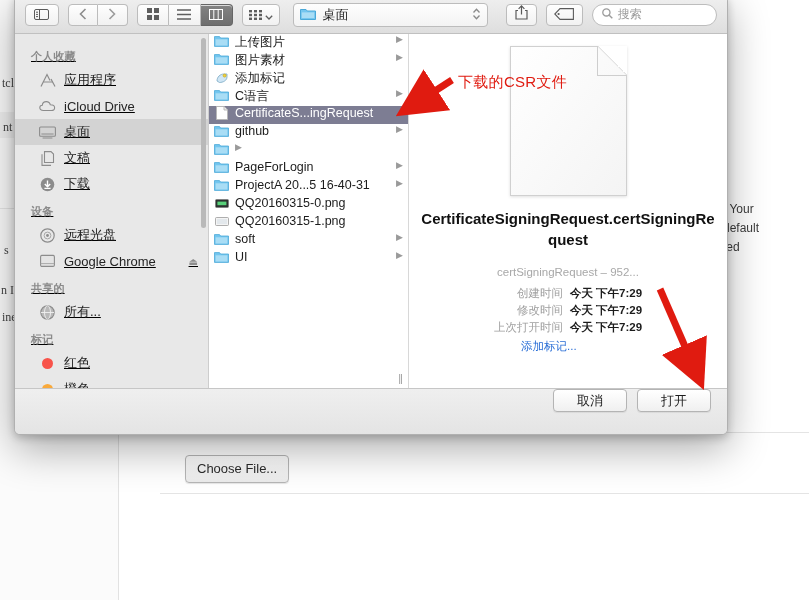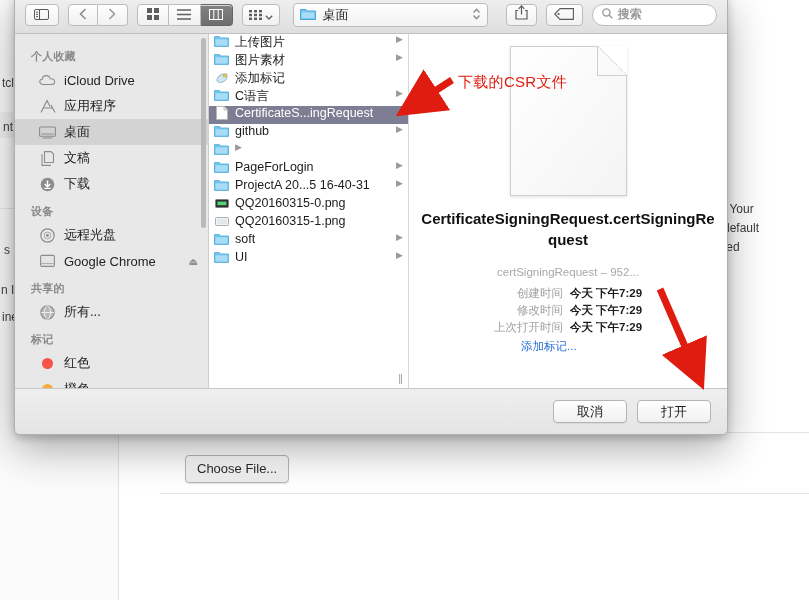--- a/index.html
+++ b/index.html
@@ -10,21 +10,21 @@
     background: #ffffff;
   }
 
   
   #page-bg { position: absolute; inset: 0; background: #ffffff; }
   .bg-left-rail {
     position: absolute; left: 0; top: 0; width: 119px; height: 600px;
     background: #fbfbfb; border-right: 1px solid #e2e2e2;
   }
   .bg-frag {
-    position: absolute; font-size: 12px; color: #444; white-space: nowrap;
+    position: absolute; font-size: 12px; color: #444; white-space: nowrap; font-family: Liberation Serif, serif;
   }
   .bg-content-panel {
     position: absolute; left: 160px; top: 432px; width: 649px; height: 62px;
     background: #fff; border: 1px solid #e4e4e4; border-left: none; border-right: none;
   }
   .bg-right-panel {
     position: absolute; left: 723px; top: 200px; width: 86px; height: 120px;
     background: #fff;
   }
   .bg-right-panel div { font-size: 12px; color: #3c3c3c; line-height: 19px; }
@@ -88,30 +88,30 @@
     display: flex; align-items: center; gap: 6px; padding: 0 6px;
     font-size: 13px; color: #1e1e1e;
     margin-left: 4px;
   }
   .path-btn .steppers { margin-left: auto; color: #8a8a8a; font-size: 10px; line-height: 8px; text-align: center; }
   .tb-spacer { flex: 1 1 auto; }
   .search-field {
     width: 140px; height: 22px;
     background: #fff; border: 1px solid #bdbdbd; border-radius: 11px;
     display: flex; align-items: center; gap: 5px;
-    padding: 0 9px; font-size: 12px; color: #9a9a9a; font-weight: bold;
+    padding: 0 9px; font-size: 12px; color: #9a9a9a;
   }
 
   
   .dlg-body { flex: 1 1 auto; display: flex; min-height: 0; background: #fff; }
 
   .sidebar {
     flex: 0 0 194px; background: #e8e8e8;
     border-right: 1px solid #cdcdcd;
-    padding-top: 8px; overflow: hidden; position: relative;
+    padding-top: 8px; overflow: hidden; position: relative; text-decoration: underline;
   }
   .sb-group {
     font-size: 11px; color: #8a8a8a; font-weight: bold;
     padding: 7px 0 3px 16px; letter-spacing: .2px;
   }
   .sb-item {
     height: 26px; display: flex; align-items: center; gap: 8px;
     padding: 0 10px 0 24px; font-size: 13px; color: #242424;
   }
   .sb-item.selected { background: #d3d3d3; }
@@ -176,21 +176,21 @@
   .pv-meta { margin-top: 8px; display: grid; grid-template-columns: auto auto; gap: 2px 7px; }
   .pv-k { font-size: 11.5px; color: #a0a0a0; text-align: right; }
   .pv-v { font-size: 11.5px; color: #1c1c1c; font-weight: bold; }
   .pv-tag { margin-top: 4px; font-size: 11.5px; color: #2b6fd6; align-self: flex-start; margin-left: 112px; }
 
   
   .dlg-footer {
     height: 46px; flex: 0 0 46px;
     background: linear-gradient(to bottom, #efefef 0%, #e4e4e4 100%);
     border-top: 1px solid #c6c6c6;
-    display: flex; align-items: center; justify-content: flex-end;
+    display: flex; justify-content: flex-end;
     gap: 10px; padding: 0 16px;
   }
   .dlg-btn {
     min-width: 74px; height: 23px;
     font-size: 13px; color: #1c1c1c;
     background: linear-gradient(to bottom, #ffffff 0%, #f0f0f0 100%);
     border: 1px solid #b4b4b4; border-radius: 4px;
     display: flex; align-items: center; justify-content: center;
     box-shadow: 0 1px 1px rgba(0,0,0,.07);
   }
@@ -362,36 +362,36 @@
   </div>
 
   <div class="dlg-body">
 
     <div class="sidebar">
 
       <div class="sb-group">个人收藏</div>
 
       <div class="sb-item">
         <span class="sb-ico">
-          <svg width="17" height="12" viewBox="0 0 17 12">
-            <path d="M4.4 10.5 C1.8 10.5 0.8 8.8 0.8 7.6 C0.8 6.2 2 5.2 3.3 5.2 C3.5 3.1 5.2 1.6 7.3 1.6 C9.3 1.6 10.9 2.9 11.3 4.8 C13.3 4.8 15.6 5.4 15.6 7.7 C15.6 9.5 14.1 10.5 12.3 10.5 Z" fill="none" stroke="#8c8c8c" stroke-width="1.1"></path>
-          </svg>
-        </span>
-        <span class="sb-label">iCloud Drive</span>
-      </div>
-
-      <div class="sb-item">
-        <span class="sb-ico">
           <svg width="16" height="15" viewBox="0 0 16 15">
             <path d="M1 13.5 L7 1.5 L10 7.5" fill="none" stroke="#8c8c8c" stroke-width="1.2"></path>
             <path d="M15 13.5 L11 6" fill="none" stroke="#8c8c8c" stroke-width="1.2"></path>
             <line x1="3.4" y1="9" x2="12.6" y2="9" stroke="#8c8c8c" stroke-width="1.2"></line>
           </svg>
         </span>
         <span class="sb-label">应用程序</span>
+      </div>
+
+      <div class="sb-item">
+        <span class="sb-ico">
+          <svg width="17" height="12" viewBox="0 0 17 12">
+            <path d="M4.4 10.5 C1.8 10.5 0.8 8.8 0.8 7.6 C0.8 6.2 2 5.2 3.3 5.2 C3.5 3.1 5.2 1.6 7.3 1.6 C9.3 1.6 10.9 2.9 11.3 4.8 C13.3 4.8 15.6 5.4 15.6 7.7 C15.6 9.5 14.1 10.5 12.3 10.5 Z" fill="none" stroke="#8c8c8c" stroke-width="1.1"></path>
+          </svg>
+        </span>
+        <span class="sb-label">iCloud Drive</span>
       </div>
 
       <div class="sb-item selected">
         <span class="sb-ico">
           <svg width="17" height="13" viewBox="0 0 17 13">
             <rect x="0.6" y="1" width="15.8" height="9.2" rx="1" fill="none" stroke="#8c8c8c" stroke-width="1.1"></rect>
             <line x1="3.6" y1="12" x2="13.4" y2="12" stroke="#8c8c8c" stroke-width="1.1"></line>
             <line x1="2.4" y1="8" x2="14.6" y2="8" stroke="#8c8c8c" stroke-width="1"></line>
           </svg>
         </span>

